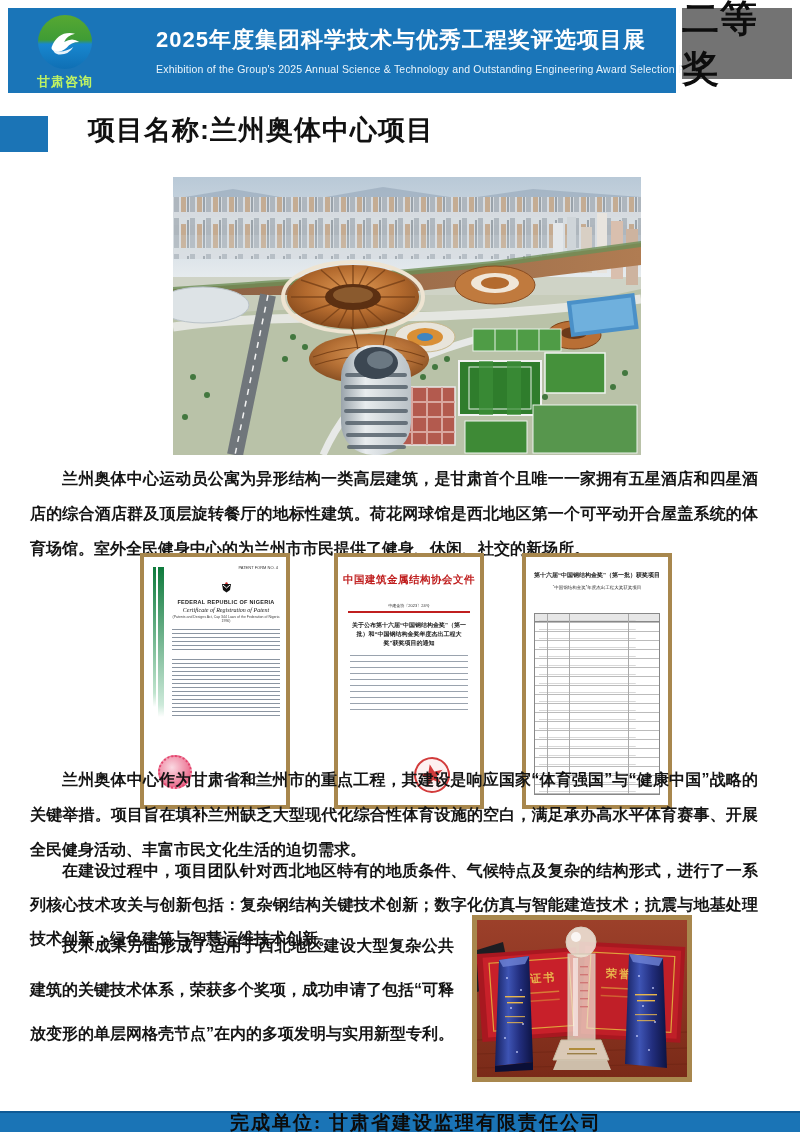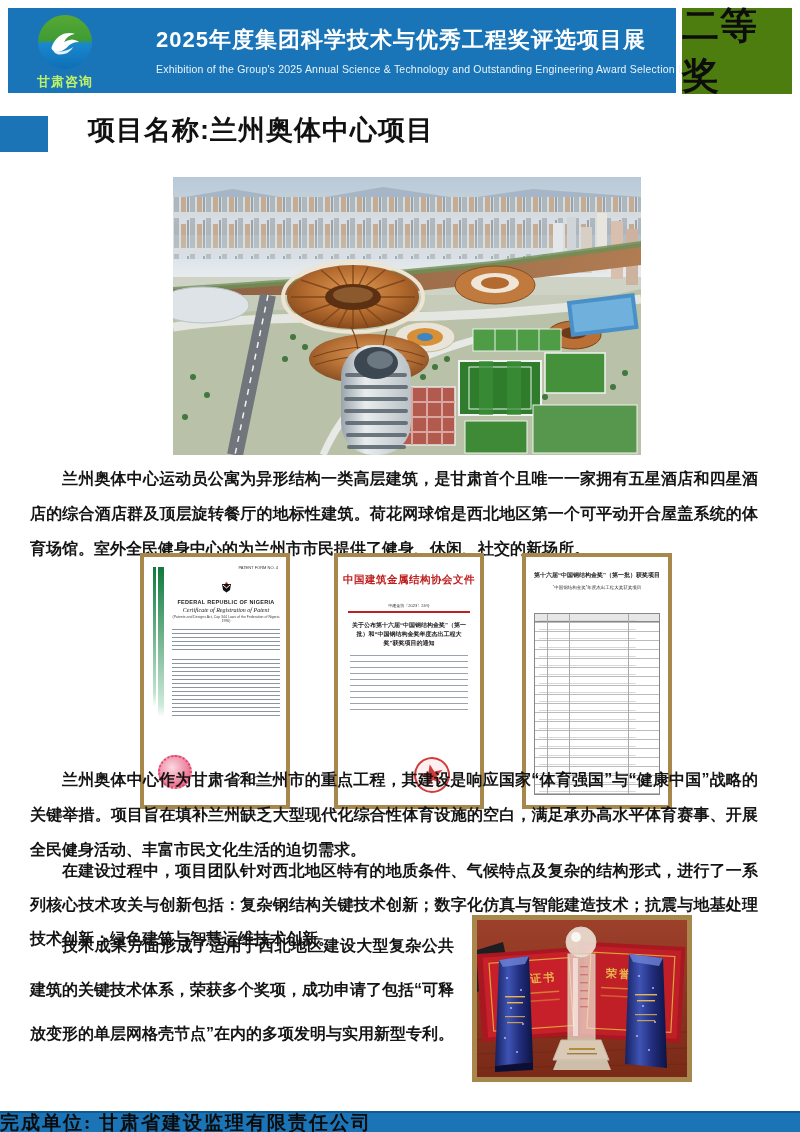--- a/index.html
+++ b/index.html
@@ -1,21 +1,21 @@
 <!DOCTYPE html>
 <html><head>
 <meta charset="utf-8">
 <style>
   html,body{margin:0;padding:0;background:#ffffff;}
   .page{position:relative;width:800px;height:1132px;background:#fff;overflow:hidden;
         font-family:"Liberation Sans","DejaVu Sans",sans-serif;}
 
   
   .hdr-main{position:absolute;left:8px;top:8px;width:668px;height:85px;background:#1a75b8;}
-  .hdr-badge{position:absolute;left:682px;top:8px;width:110px;height:86px;background:#4d7c0f;
+  .hdr-badge{position:absolute;left:682px;top:8px;width:110px;height:71px;background:#737373;
              display:flex;align-items:center;justify-content:flex-end;}
   .badge-text{font-size:37px;font-weight:bold;color:#0d0d0d;letter-spacing:1px;}
   .logo{position:absolute;left:22px;top:7px;width:70px;text-align:center;}
   .logo-circle{width:54px;height:54px;border-radius:50%;margin:0 auto;
                background:linear-gradient(180deg,#57a832 0%,#3f9c35 46%,#1887cf 54%,#0f6fb4 100%);
                display:flex;align-items:center;justify-content:center;}
   .logo-label{margin-top:4px;color:#bef264;font-size:13px;font-weight:bold;letter-spacing:1px;}
   .hdr-titles{position:absolute;left:148px;top:17px;width:520px;}
   .hdr-title{color:#ffffff;font-size:22px;font-weight:bold;letter-spacing:1px;white-space:nowrap;}
   .hdr-sub{color:#eaf4fb;font-size:10.5px;margin-top:8px;white-space:nowrap;letter-spacing:.2px;}
@@ -76,21 +76,21 @@
      background-size:1px 100%,1px 100%,1px 100%,100% 100%,78% 100%;
      background-position:10% 0,28% 0,76% 0,0 0,14% 4px;background-repeat:no-repeat;}
   .award-thead{position:absolute;left:8px;right:8px;top:56px;height:9px;background:#e7e7e7;border:1px solid #888;box-sizing:border-box;}
 
   
   .trophy{position:absolute;left:472px;top:915px;width:220px;height:167px;background:#7e2a1c;
           border:5px solid #a8874d;box-sizing:border-box;overflow:hidden;}
 
   
   .footer{position:absolute;left:0;top:1111px;width:800px;height:21px;background:#1a74b6;border-top:2px solid #0f5a95;
-          box-sizing:border-box;display:flex;align-items:center;}
+          box-sizing:border-box;display:flex;align-items:center;justify-content:center;padding-left:32px;}
   .footer-text{font-family:"Liberation Serif","DejaVu Serif",serif;font-size:19px;font-weight:bold;
                color:#0c0c0c;letter-spacing:2px;line-height:19px;}
 </style>
 </head>
 <body>
 
 <div class="page">
 
   <div class="hdr-main">
     <div class="logo">

